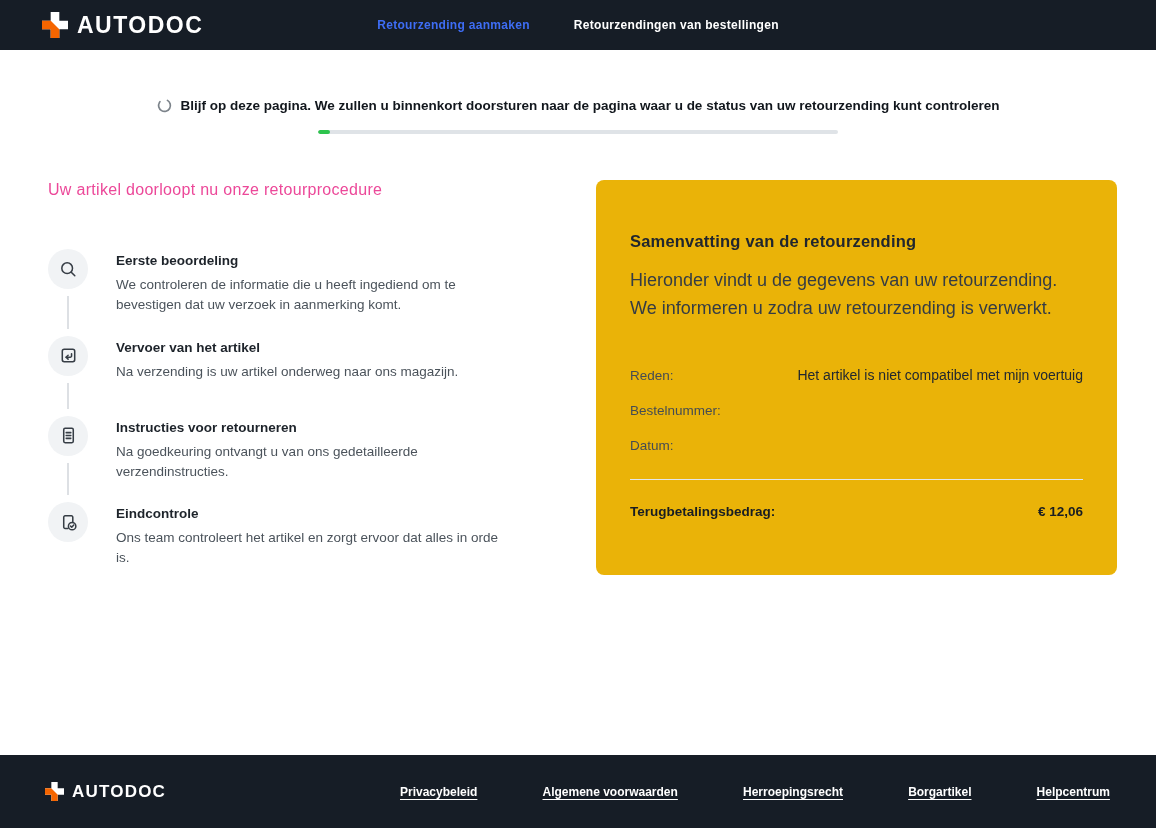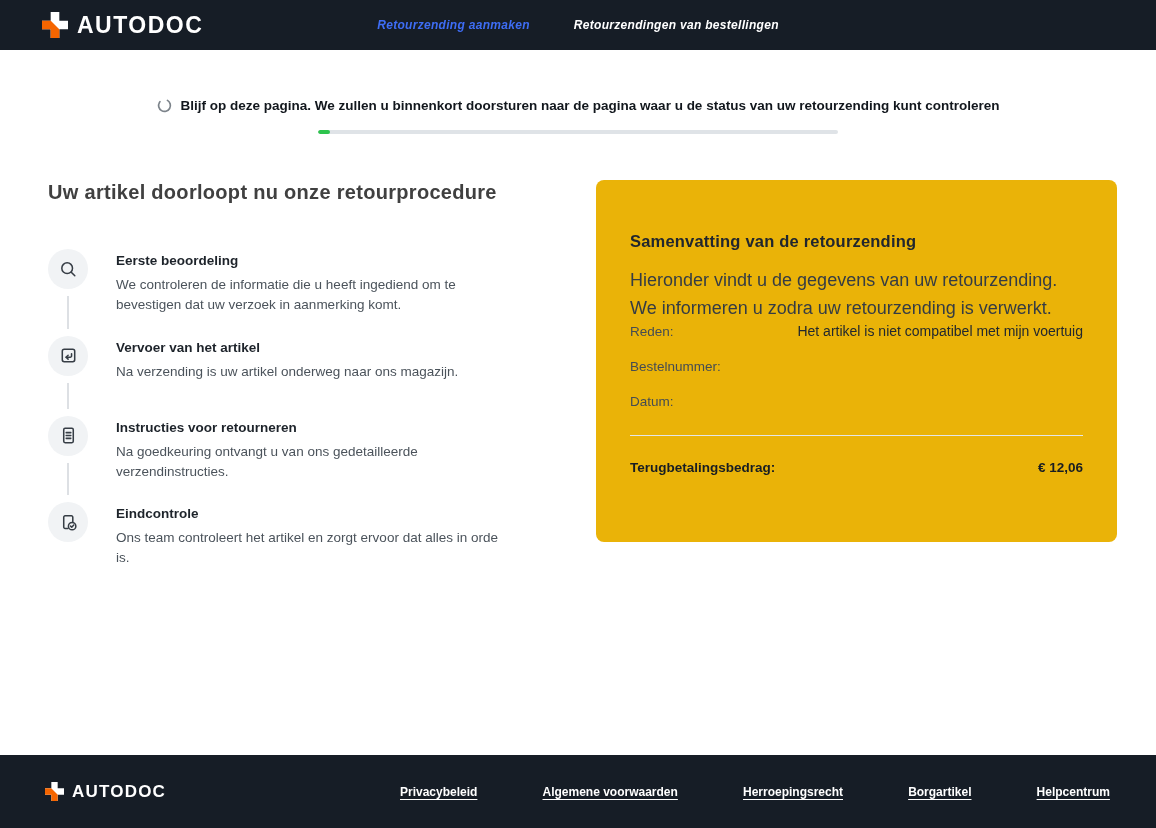--- a/index.html
+++ b/index.html
@@ -4,49 +4,49 @@
 <style>
   * { margin:0; padding:0; box-sizing:border-box; }
   html,body { background:#ffffff; }
   body { font-family:"Liberation Sans", sans-serif; }
   .page { position:relative; width:1156px; height:828px; background:#ffffff; overflow:hidden; }
 
   
   .topbar { position:absolute; top:0; left:0; width:100%; height:50px; background:#161d26; }
   .brand { position:absolute; left:42px; top:0; height:50px; display:flex; align-items:center; gap:9px; }
   .brand-word { color:#ffffff; font-size:23px; font-weight:800; letter-spacing:1.5px; }
-  .topnav { position:absolute; left:50%; top:0; transform:translateX(-50%); height:50px; display:flex; align-items:center; gap:44px; white-space:nowrap;font-style:italic; }
+  .topnav { position:absolute; left:50%; top:0; transform:translateX(-50%); height:50px; display:flex; align-items:center; gap:44px; white-space:nowrap; }
   .topnav a { font-size:12px; font-weight:700; letter-spacing:.3px; text-decoration:none; color:#ffffff; cursor:pointer; }
   .topnav a.active { color:#3e6df5; }
 
   
   .notice { position:absolute; top:98px; left:0; width:100%; text-align:center; }
   .notice-inner { display:inline-flex; align-items:center; gap:9px; }
   .notice-text { font-size:13.5px; font-weight:700; color:#12171d; }
   .spinner { width:15px; height:15px; flex:0 0 auto; }
   .progress-track { width:520px; height:4px; border-radius:3px; background:#dfe3e7; margin:13px auto 0; overflow:hidden; }
   .progress-fill { height:100%; background:#2dc44d; border-radius:3px; width:2.4%; }
 
   
-  .main-title { position:absolute; left:48px; top:180px; width:460px; font-size:20px; line-height:1.24; font-weight:700; letter-spacing:.3px; color:#404040; }
+  .main-title { position:absolute; left:48px; top:180px; width:460px; font-size:16px; line-height:1.24; font-weight:400; letter-spacing:.3px; color:#ec4899; }
   .steps { position:absolute; left:48px; top:249px; width:480px; }
   .step { display:flex; gap:28px; }
   .step-rail { width:40px; display:flex; flex-direction:column; align-items:center; flex:0 0 auto; }
   .step-circle { width:40px; height:40px; border-radius:50%; background:#f1f3f5; display:flex; align-items:center; justify-content:center; flex:0 0 auto; }
   .rail-line { width:2px; flex:1; min-height:26px; background:#dde0e4; margin:7px 0; }
   .step:last-child .rail-line { display:none; }
   .step-body { padding-top:4px; padding-bottom:20px; max-width:382px; }
   .step-title { font-size:13.5px; font-weight:700; color:#1d232a; margin-bottom:7px; }
   .step-desc { font-size:13.5px; color:#4b535b; line-height:1.5; }
 
   
   .card { position:absolute; left:596px; top:180px; width:521px; min-height:362px; background:#eab308; border-radius:8px; padding:52px 34px 36px; }
   .card-title { font-size:16.5px; font-weight:700; letter-spacing:.2px; color:#21262e; margin-bottom:16px; }
   .card-sub { font-size:18px; color:#353c44; line-height:1.55; max-width:470px; }
-  .card-rows { }
+  .card-rows { margin-top:44px; }
   .crow { display:flex; justify-content:space-between; align-items:baseline; margin-bottom:20px; }
   .crow-label { font-size:13.5px; color:#454c53; }
   .crow-value { font-size:14px; color:#22282f; text-align:right; max-width:330px; }
   .card-divider { height:1px; background:#e3e6e9; margin:26px 0 24px; }
   .crow.total .crow-label, .crow.total .crow-value { font-weight:700; color:#181d23; font-size:13.5px; }
 
   
   .footer { position:absolute; top:755px; left:0; width:100%; height:73px; background:#161d26; }
   .footer .brand { left:45px; height:73px; gap:8px; }
   .footer .brand-word { font-size:17px; letter-spacing:1.2px; }

